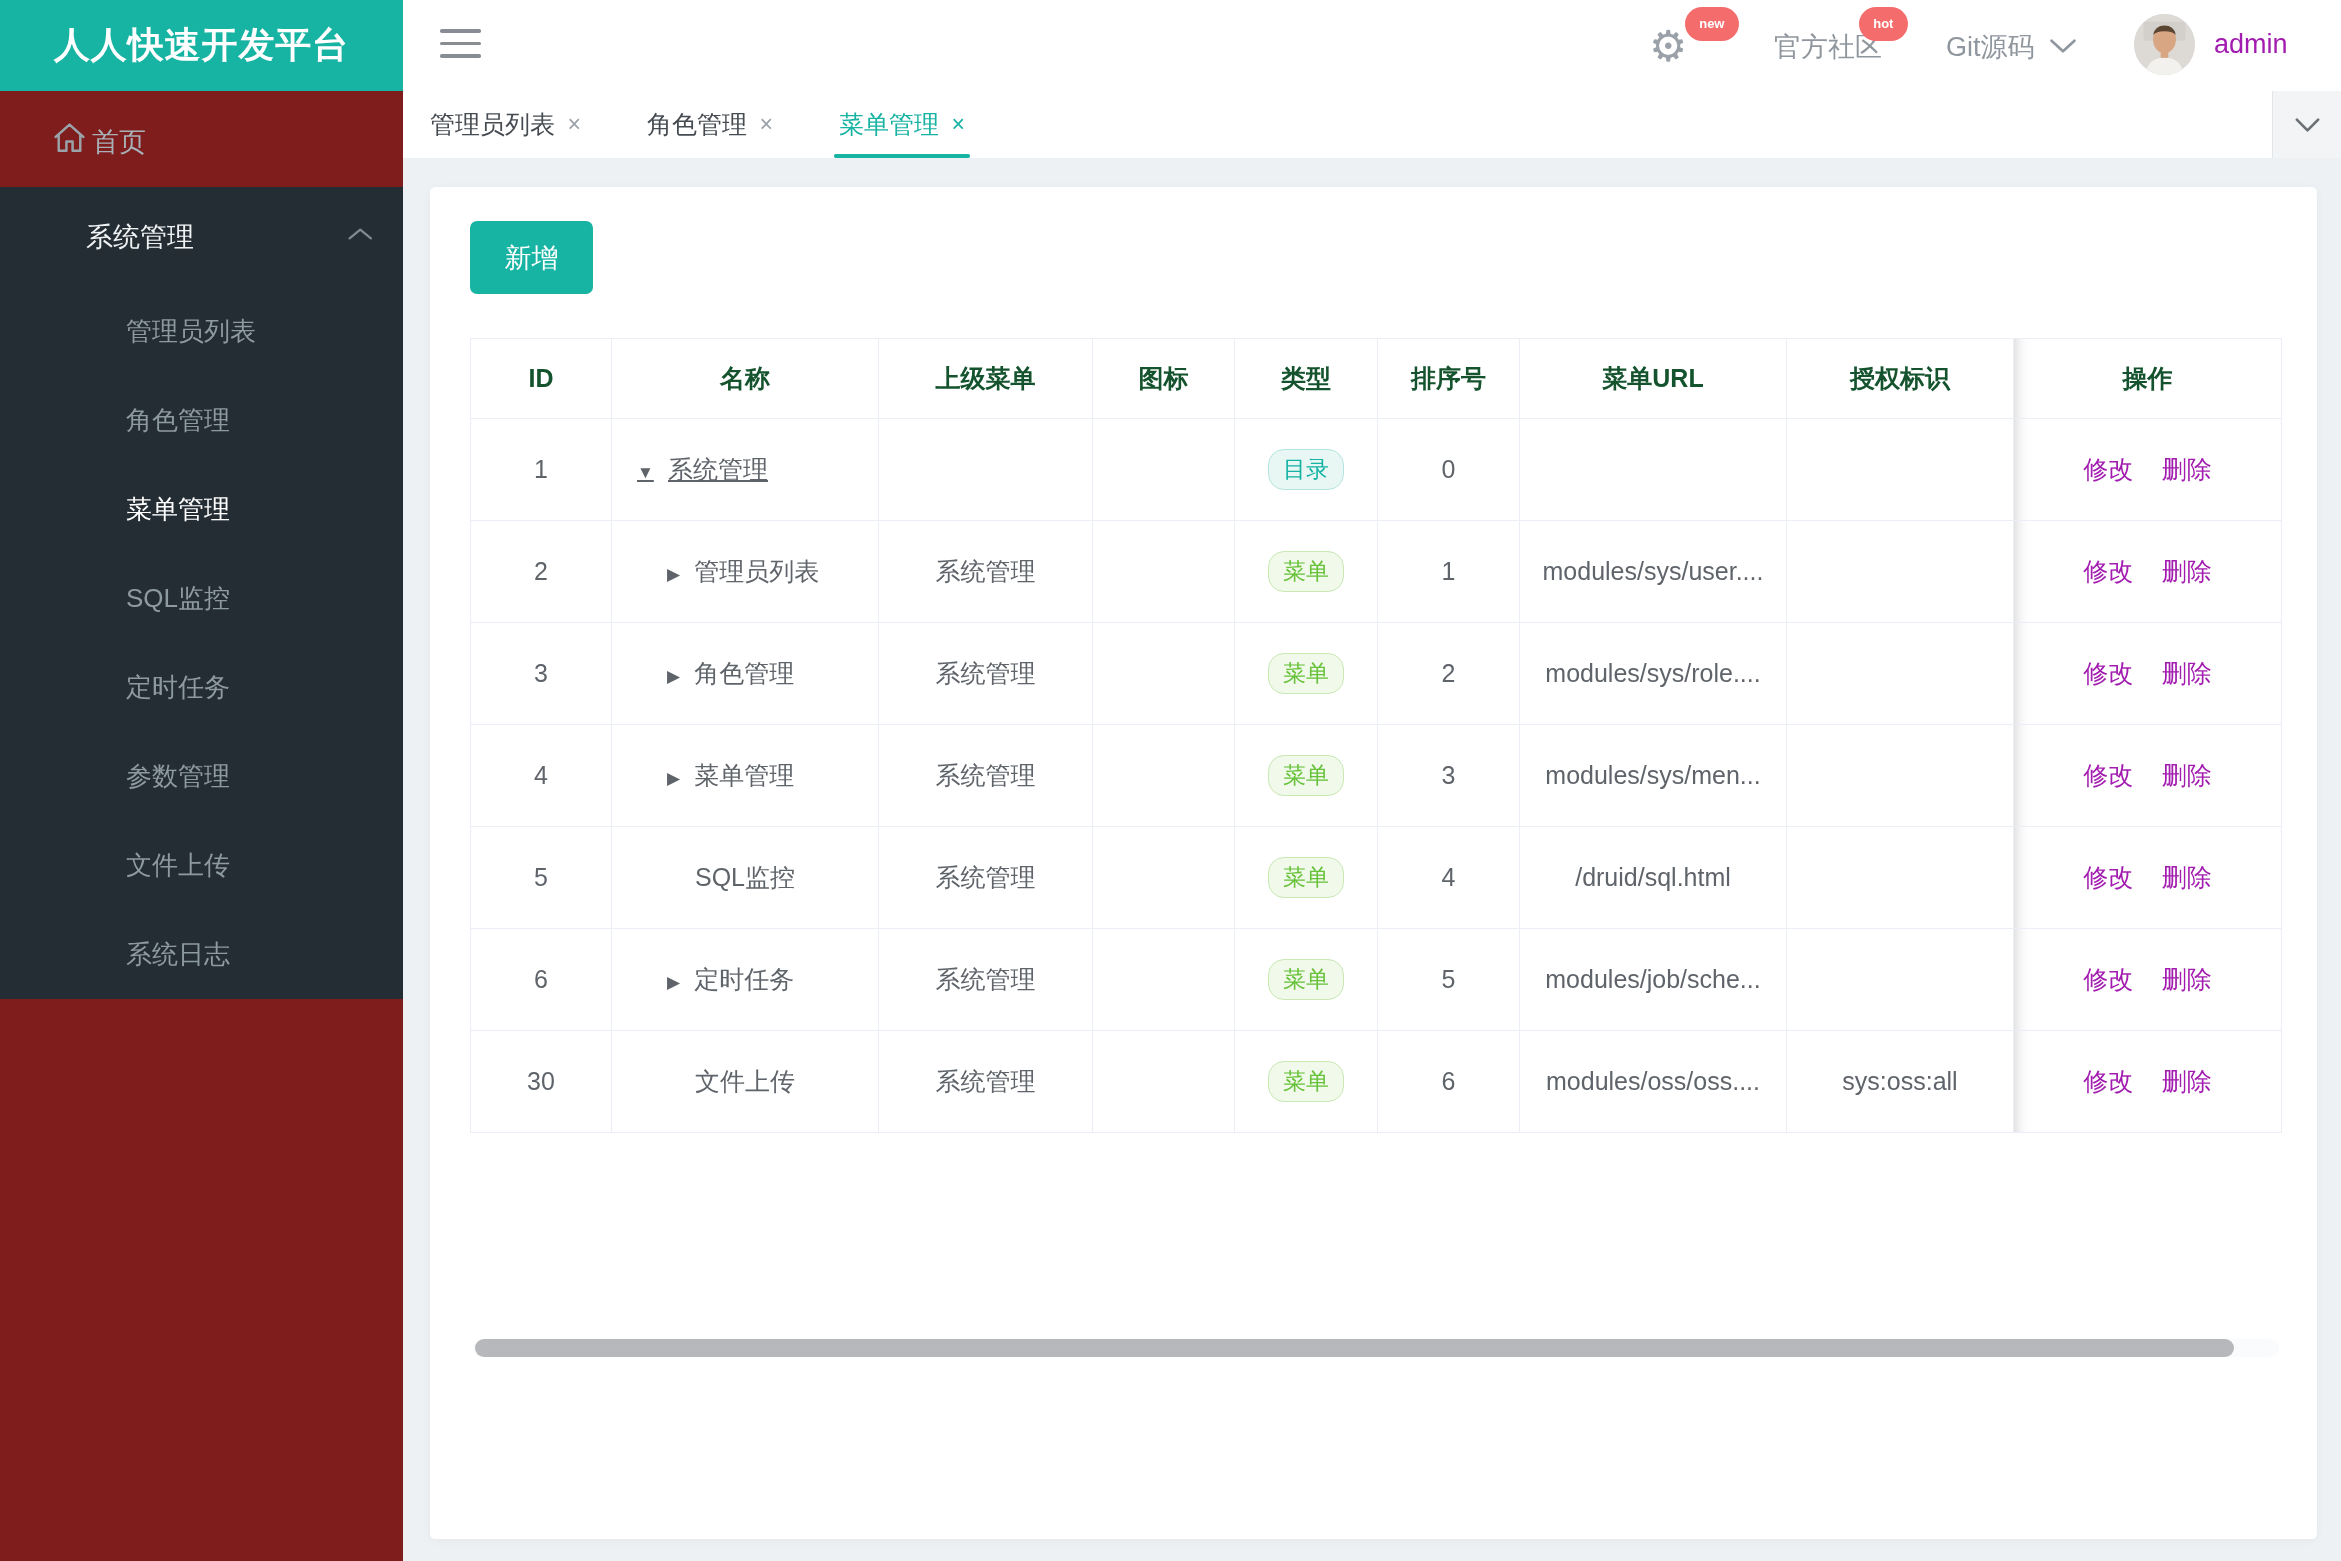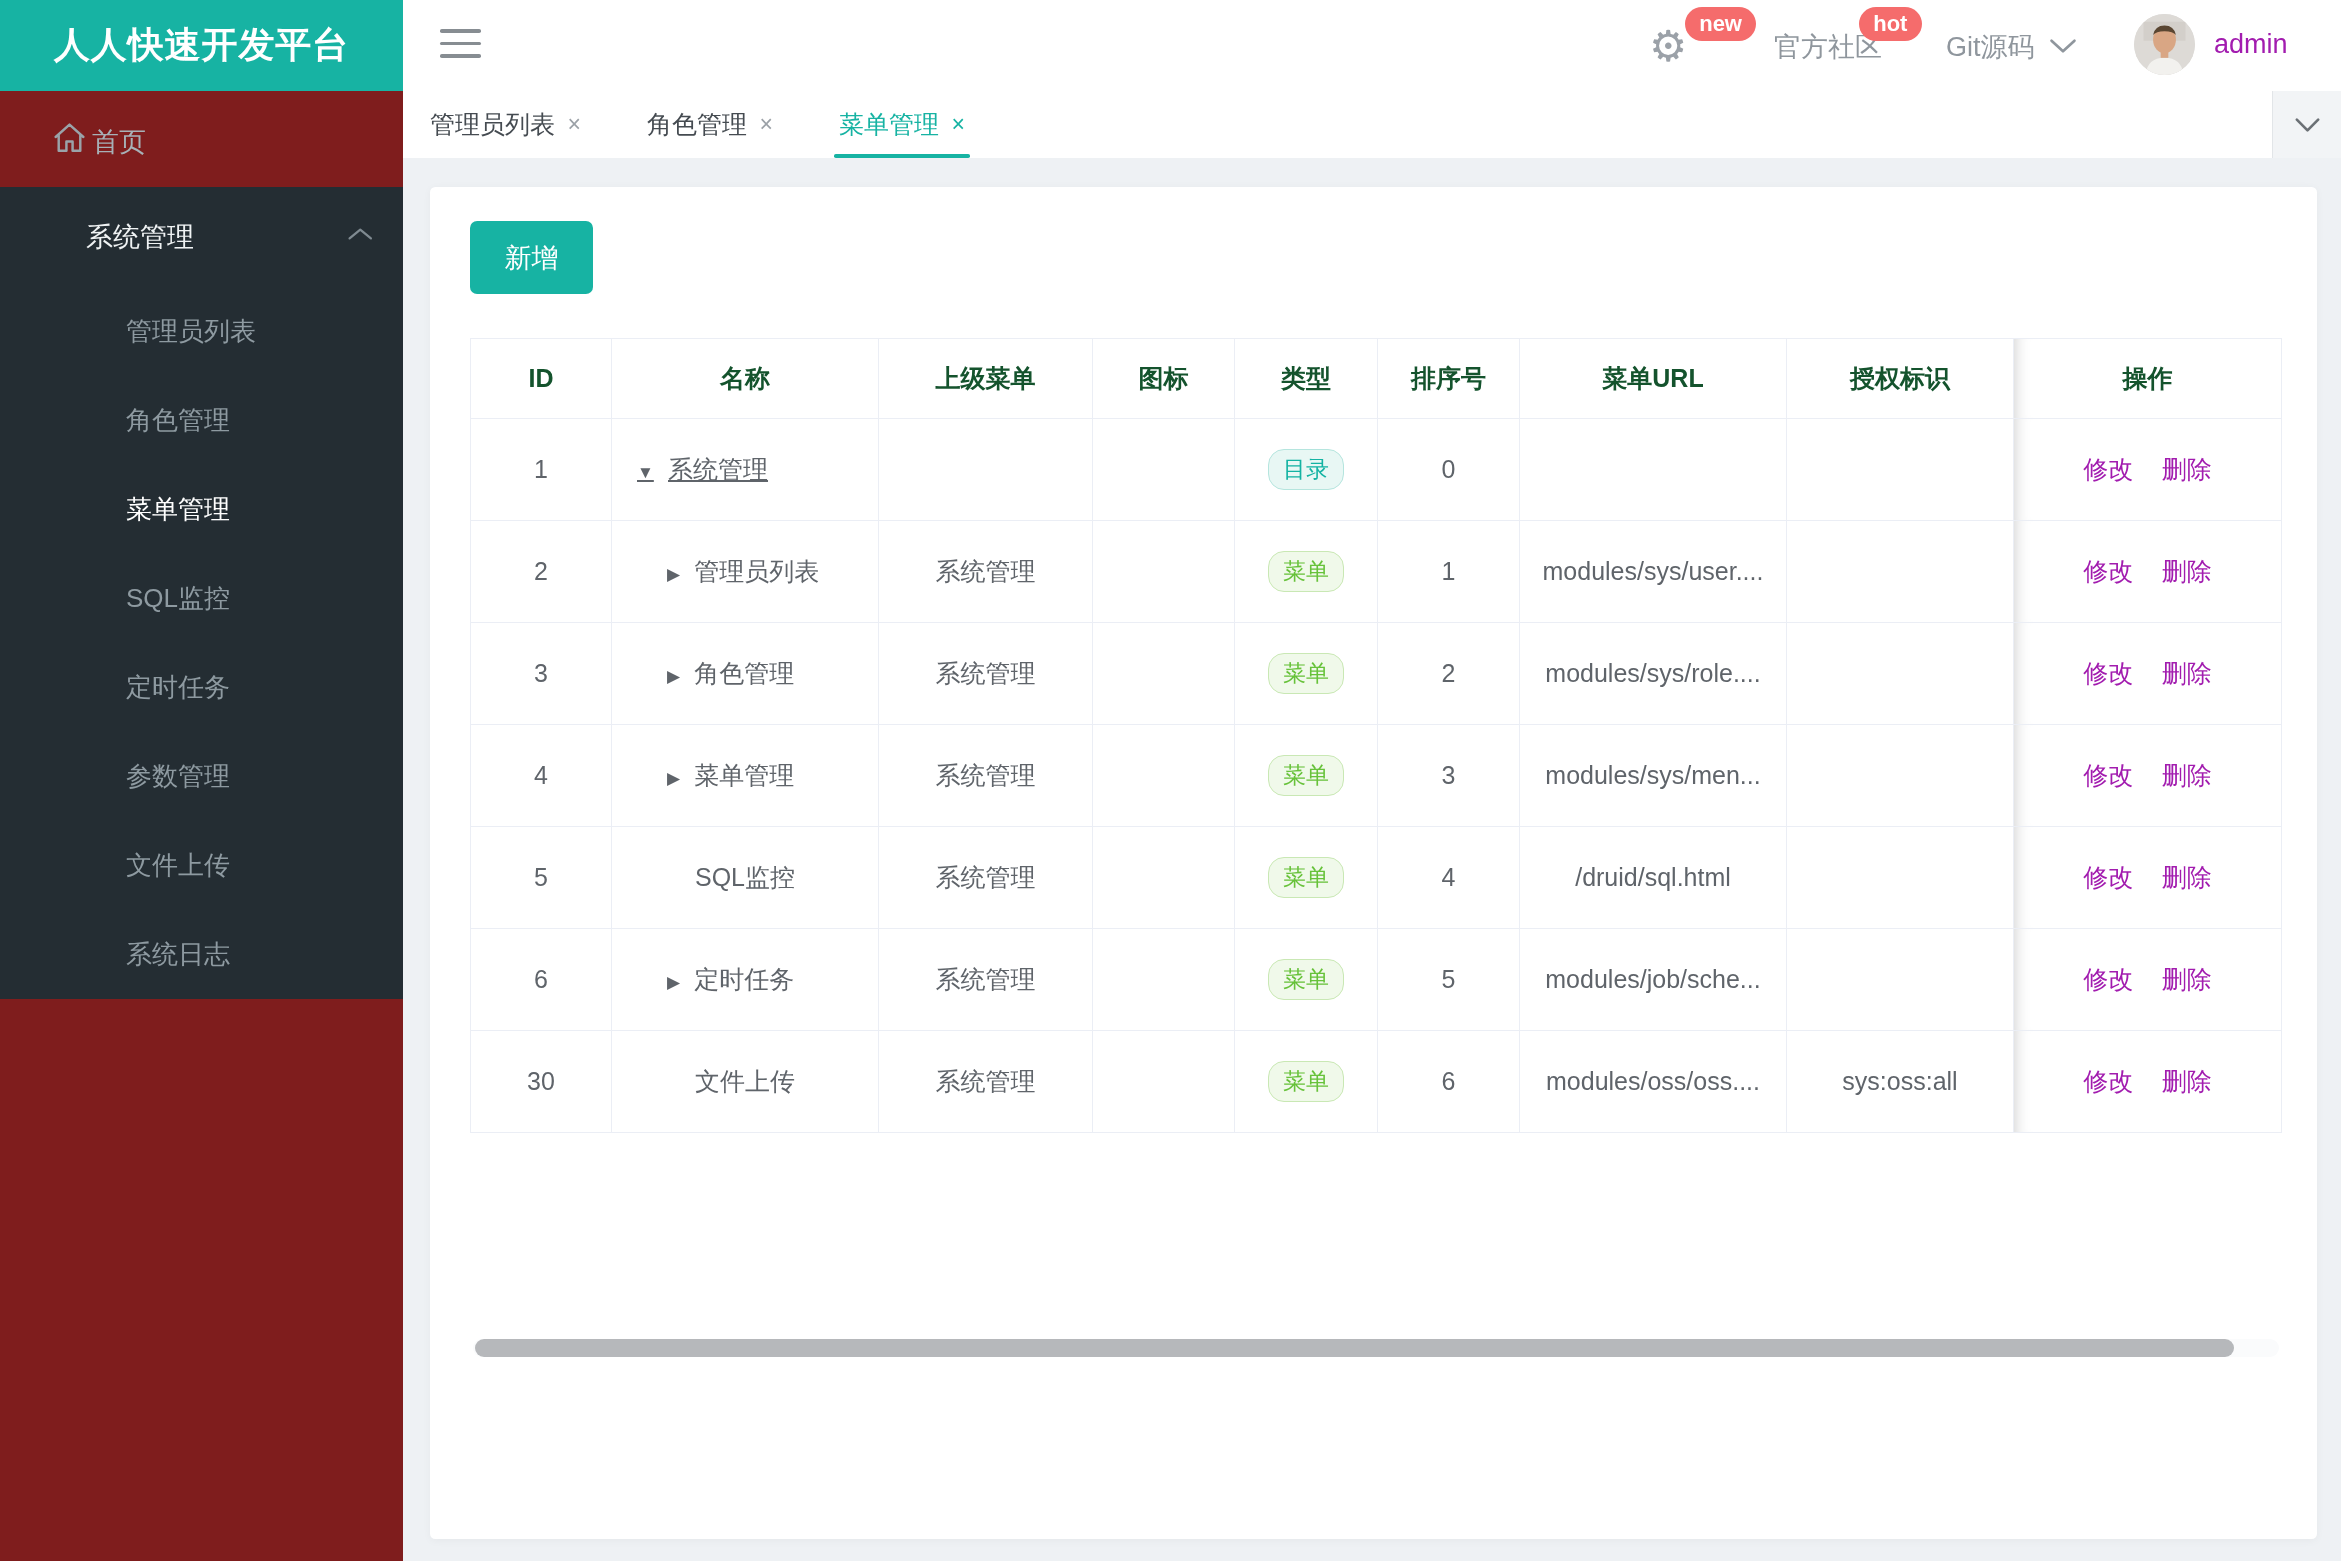--- a/index.html
+++ b/index.html
@@ -14,21 +14,21 @@
   .logo{
     position:absolute;left:0;top:0;width:403px;height:91px;background:#17b3a3;
     color:#ffffff;font-size:36px;font-weight:bold;letter-spacing:0.9px;
     display:flex;align-items:center;justify-content:center;
   }
   .hamburger{position:absolute;left:440px;top:29px;width:41px;height:32px;cursor:pointer;}
   .hamburger span{display:block;width:41px;height:3.6px;background:#878d92;border-radius:1.8px;margin-bottom:9px;}
   .gear{position:absolute;left:1649px;top:23px;font-size:43px;color:#9ba1a8;line-height:46px;cursor:pointer;}
   .pill{
     position:absolute;height:34px;line-height:34px;padding:0 14.2px;border-radius:17px;
-    background:#f56c6c;color:#fff;font-size:22px;font-weight:bold;
+    background:#f56c6c;color:#fff;font-size:13px;font-weight:bold;
   }
   .pill.new{left:1685px;top:7.1px;}
   .pill.hot{left:1859px;top:7.1px;}
   .hdr-link{position:absolute;top:29px;font-size:27px;color:#8f969d;cursor:pointer;white-space:nowrap;}
   .lnk-community{left:1774px;}
   .lnk-git{left:1946px;}
   .git-chevron{position:absolute;left:2048px;top:37px;}
   .avatar{
     position:absolute;left:2134px;top:14.2px;width:61px;height:61px;border-radius:50%;
     overflow:hidden;background:#dcdad7;cursor:pointer;

